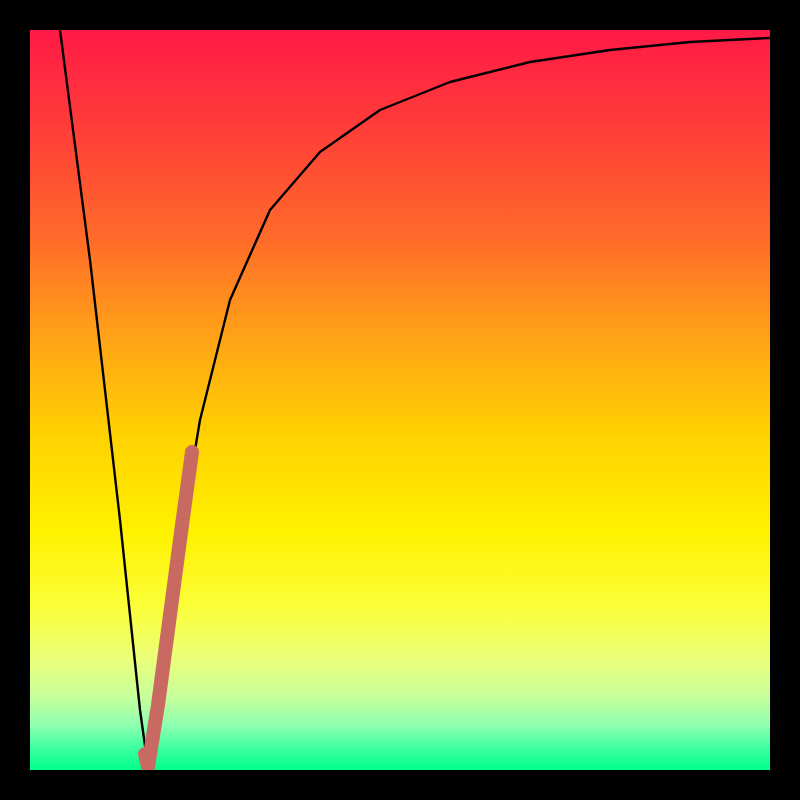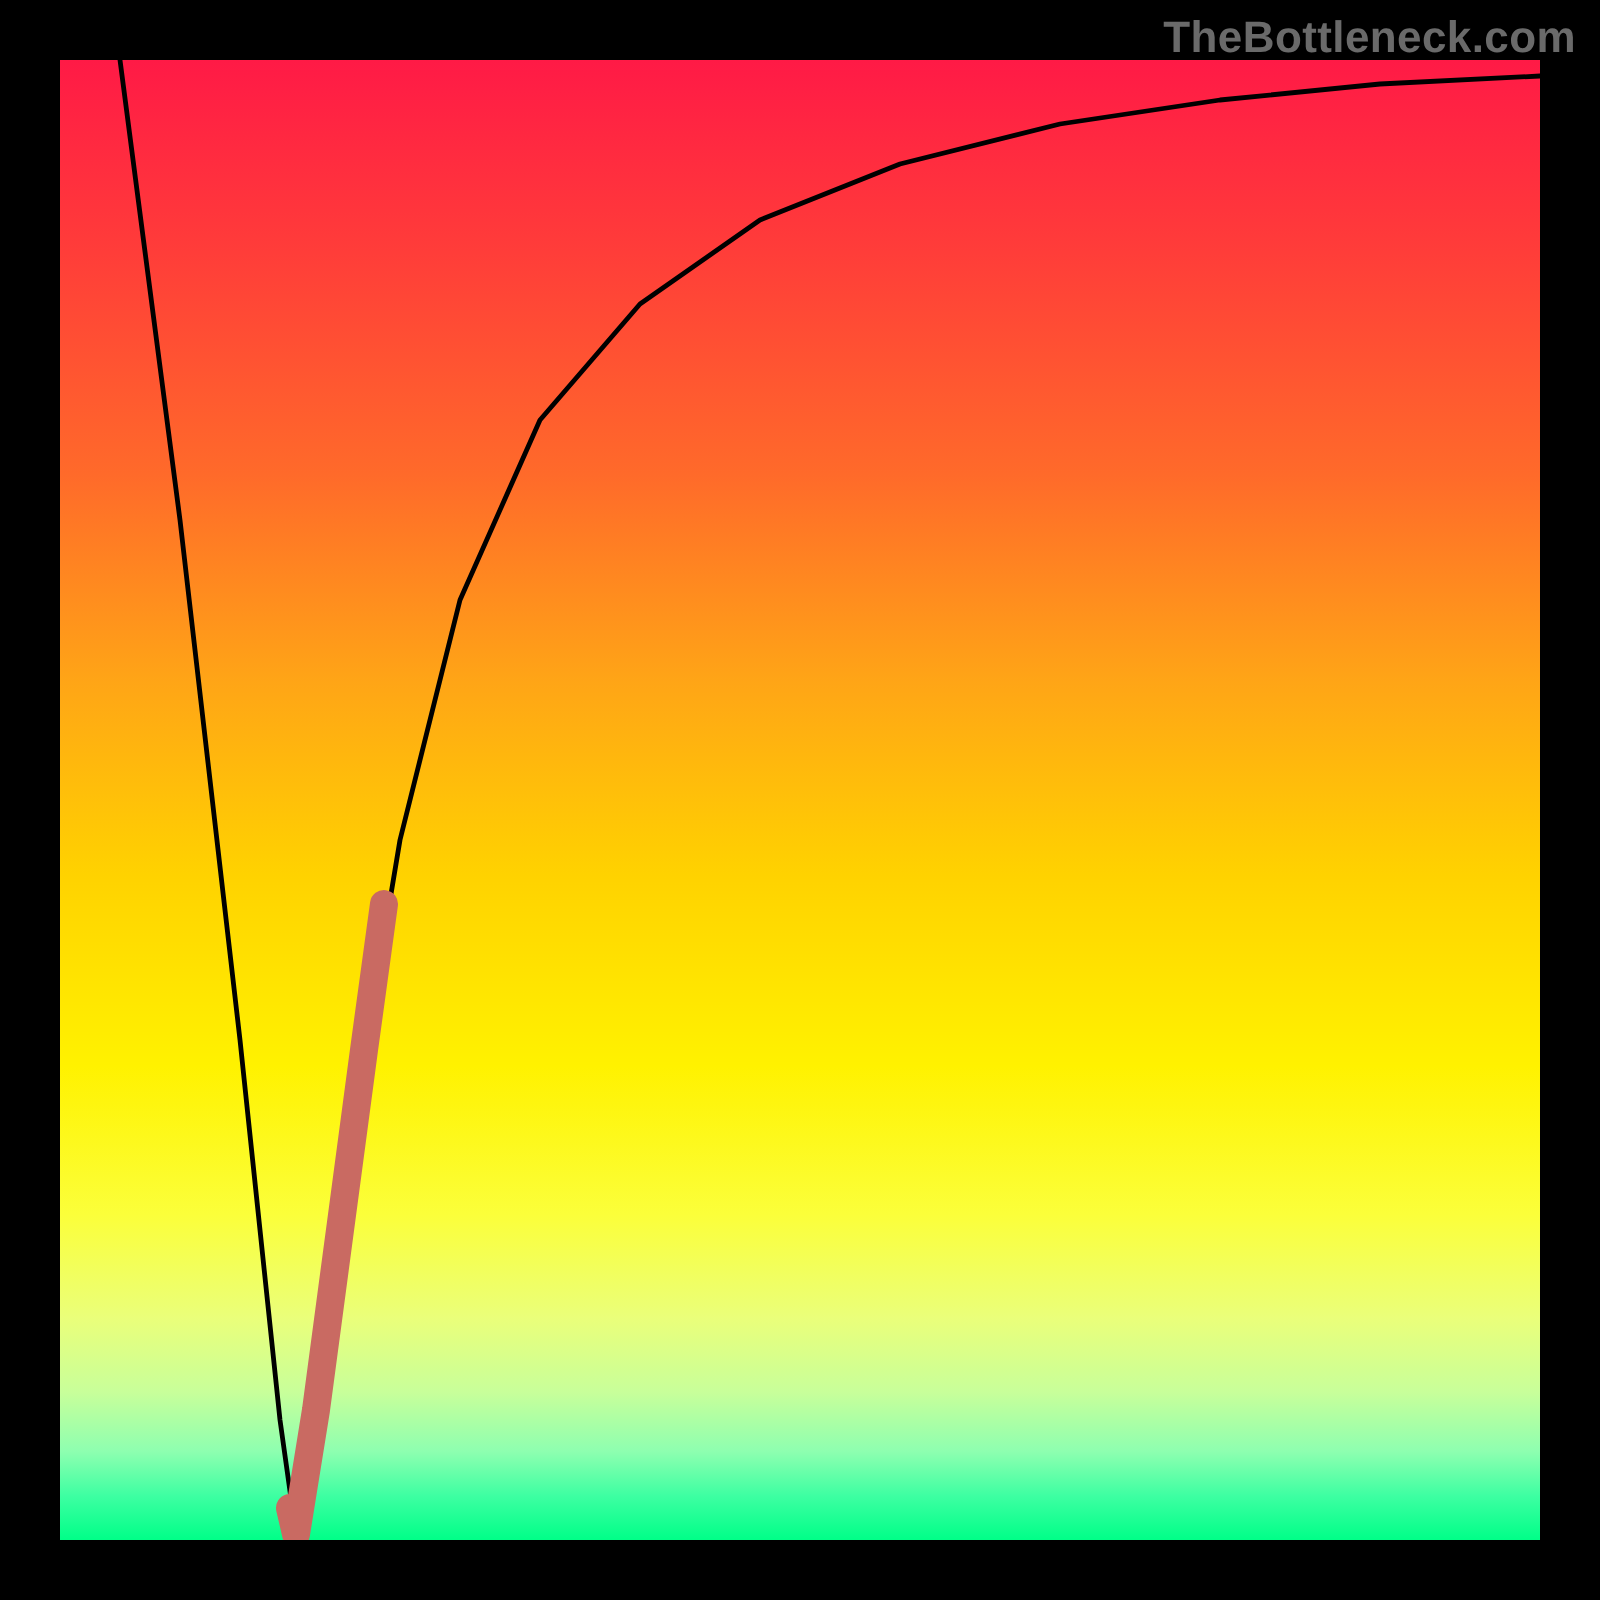--- a/index.html
+++ b/index.html
@@ -29,14 +29,13 @@
 
 <div class="frame">
   <div class="plot">
 
     <svg width="740" height="740" viewBox="0 0 740 740">
       <path id="main-curve-path" class="curve" d="M30 0 L60 230 L90 490 L110 680 L118 737 L130 660 L150 510 L170 390 L200 270 L240 180 L290 122 L350 80 L420 52 L500 32 L580 20 L660 12 L740 8"></path>
       <path id="accent-path" class="accent" d="M115 724 L118 737 L128 675 L140 585 L152 495 L162 422"></path>
     </svg>
 
   </div>
-  <div class="watermark">TheBottleneck.com</div>
 </div>
 
 </body></html>

